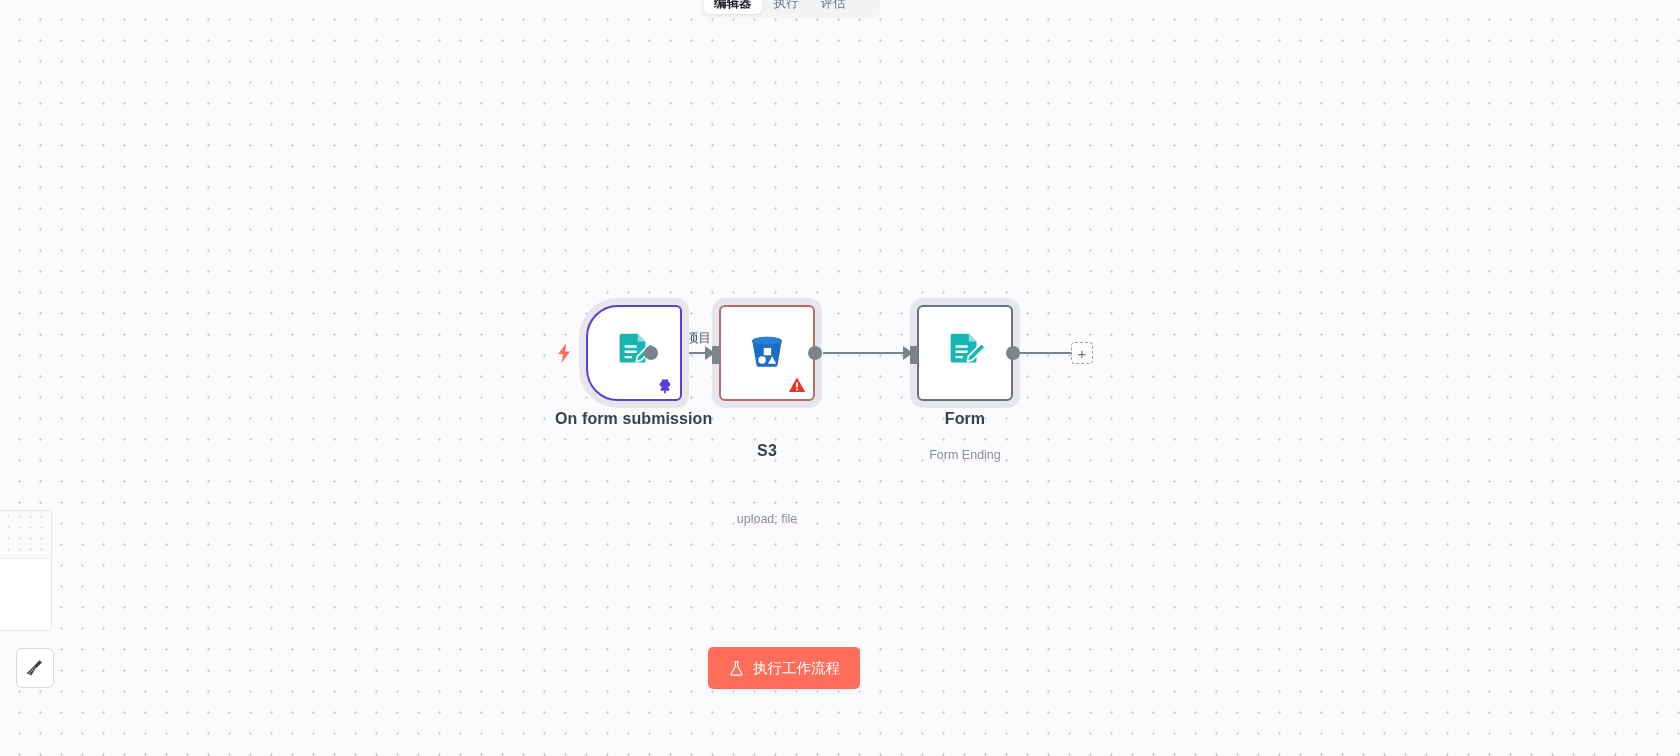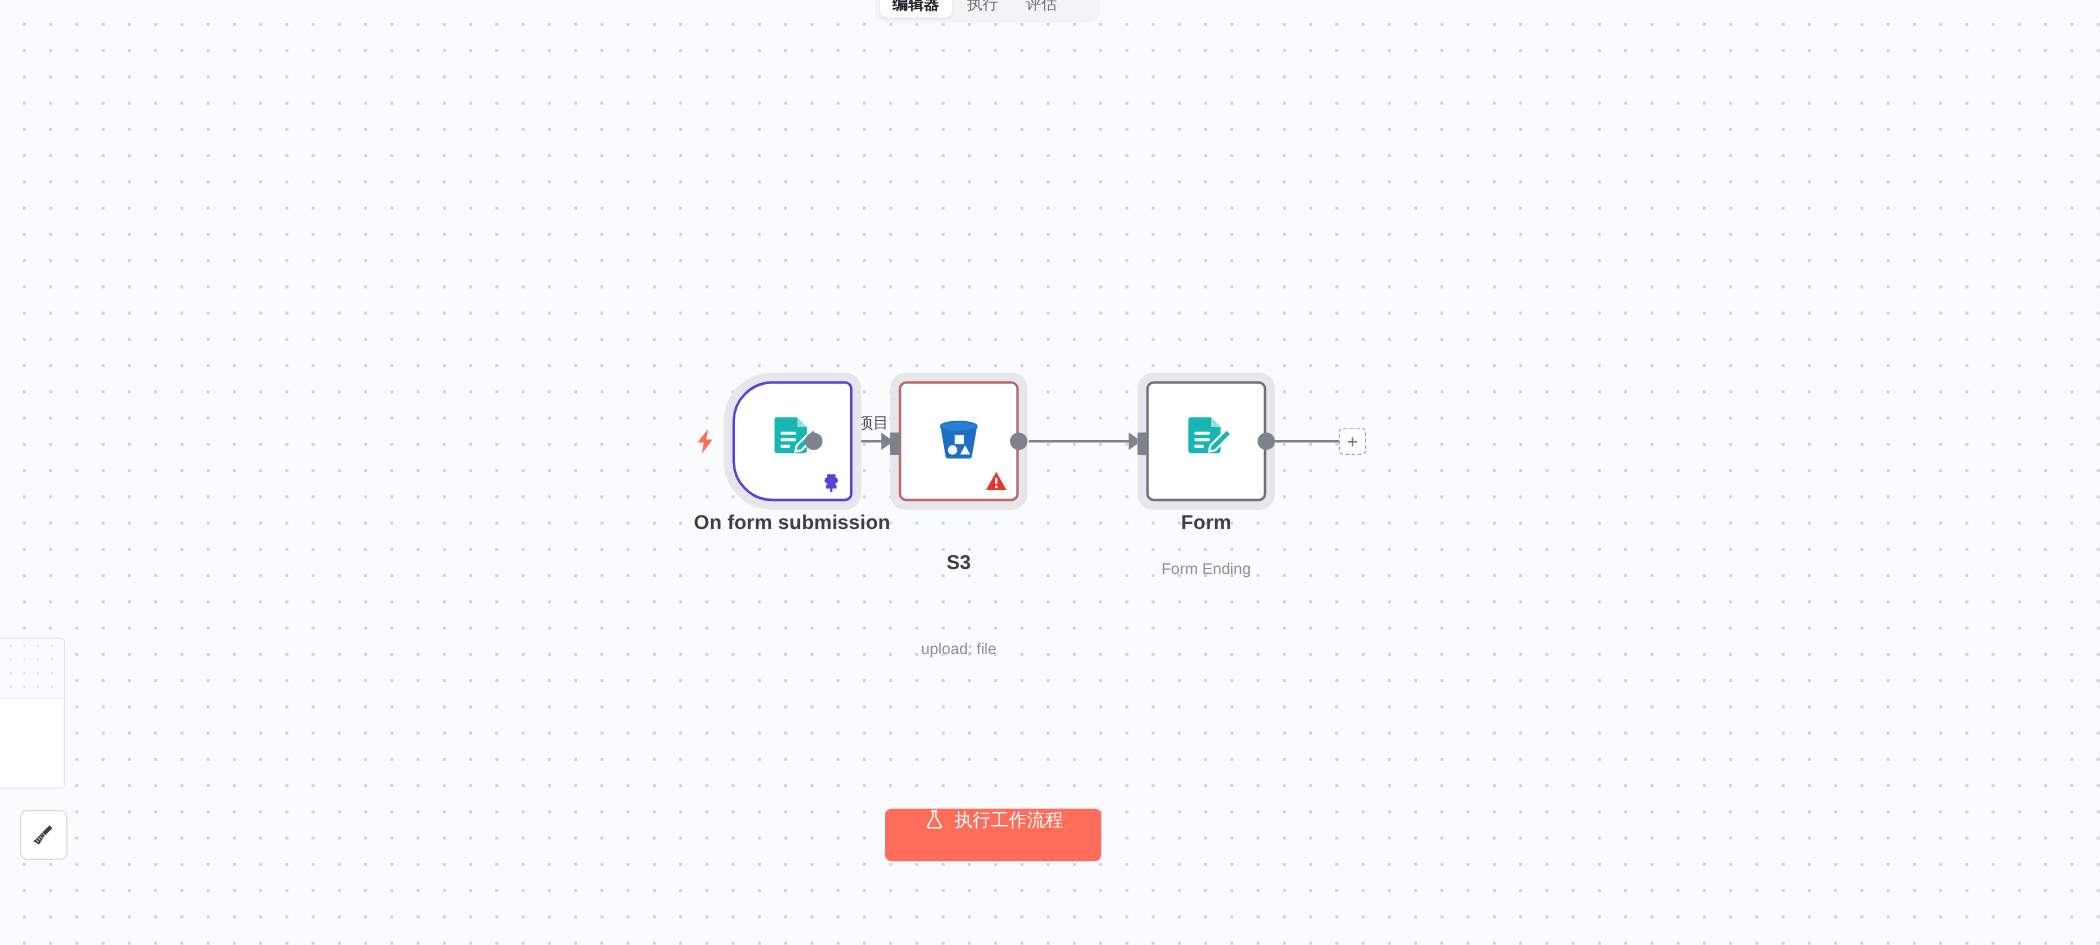--- a/index.html
+++ b/index.html
@@ -179,29 +179,30 @@
     font-size: 15px;
     line-height: 1;
     font-weight: 400;
   }
 
   
   #execute-btn {
     position: absolute;
     left: 708px;
     top: 647px;
-    width: 173px;
+    width: 152px;
     height: 42px;
     background: #ff6d5a;
     border: none;
     border-radius: 5px;
     color: #ffffff;
     font-size: 14.5px;
     font-family: "Liberation Sans", sans-serif;
     display: flex;
+    align-items: center;
     justify-content: center;
     gap: 8px;
     cursor: pointer;
     z-index: 30;
   }
 
   
   #tidy-btn {
     position: absolute;
     left: 16px;

